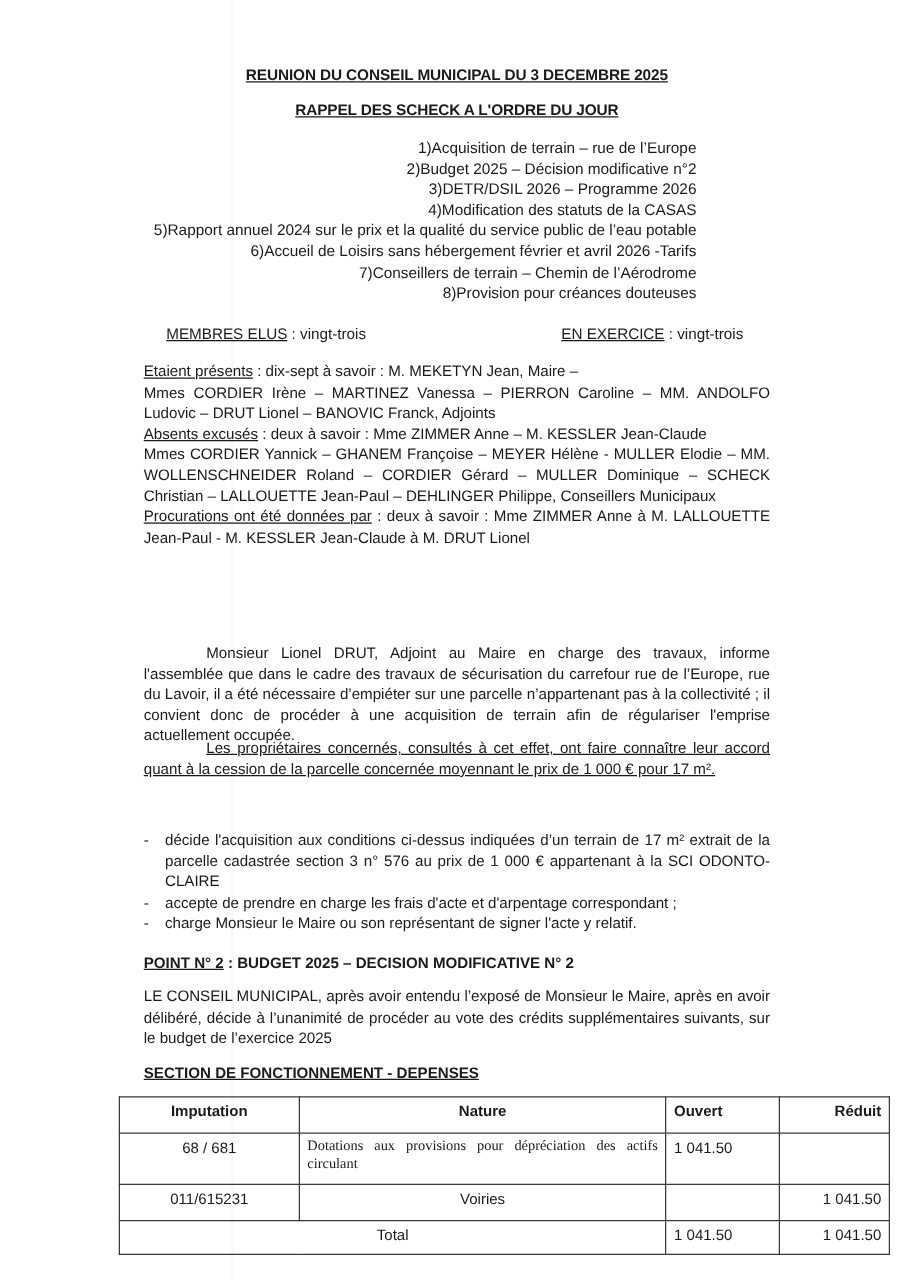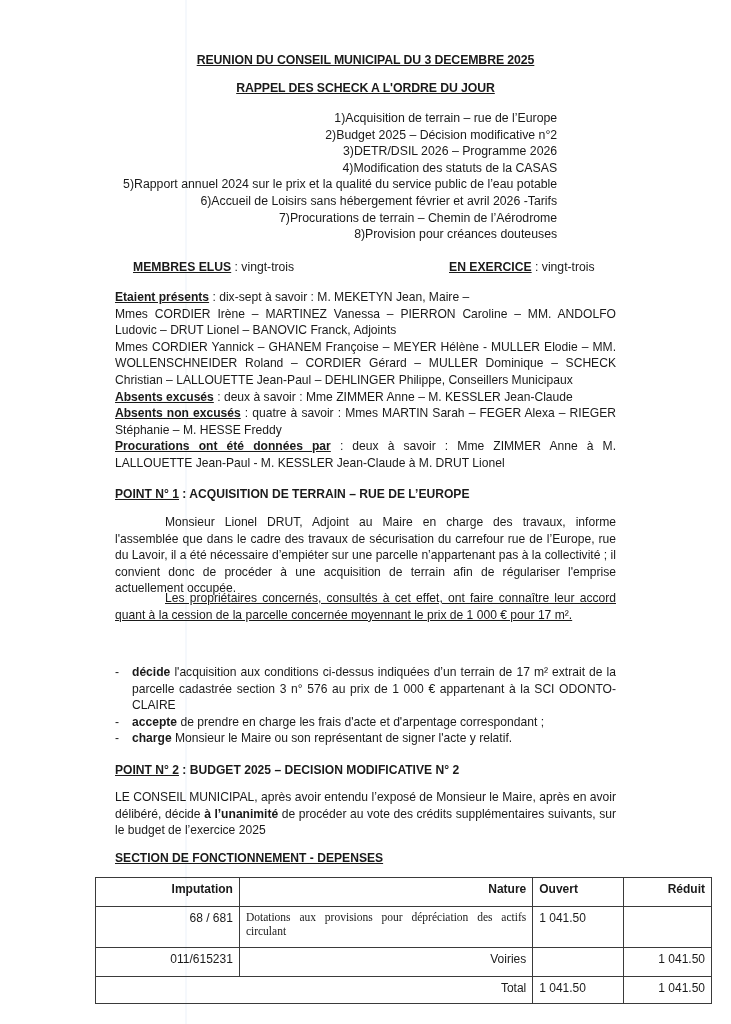--- a/index.html
+++ b/index.html
@@ -12,34 +12,34 @@
     .scan-line { position: absolute; left: 185px; top: 0; width: 2px; height: 1024px; background: rgba(225,235,245,0.35); }
     .title {
       position: absolute; left: 0; width: 731px; text-align: center;
       font-weight: bold; text-decoration: underline; font-size: 12.3px; letter-spacing: -0.1px;
     }
     .agenda { position: absolute; left: 112px; top: 110px; margin: 0; padding: 0; list-style: none; }
     .agenda li { height: 16.6px; white-space: nowrap; font-size: 12.3px; text-align: right; }
     .agenda .num { display: inline-block; width: 22px; }
     .row { position: absolute; white-space: nowrap; }
     .u { text-decoration: underline; }
-    .b { font-weight: bold; }
+    .b { font-weight: normal; }
     .block { position: absolute; left: 115px; width: 501px; text-align: justify; font-size: 12.1px; line-height: 16.6px; }
     .block p { margin: 0; }
     .indent { text-indent: 50px; }
     .heading { position: absolute; left: 115px; font-weight: bold; font-size: 12.1px; white-space: nowrap; }
     .bullets { position: absolute; left: 115px; width: 501px; margin: 0; padding: 0; list-style: none; font-size: 12.1px; line-height: 16.6px; }
     .bullets li { position: relative; padding-left: 17px; text-align: justify; }
     .bullets li .dash { position: absolute; left: 0; top: 0; }
     table.budget {
       position: absolute; left: 95px; top: 877px; width: 617px;
       border-collapse: collapse; font-size: 12px;
     }
     table.budget td, table.budget th {
-      border: 1px solid #3a3a3a; vertical-align: top; padding: 3px 6px; text-align: right;
+      border: 1px solid #3a3a3a; vertical-align: top; padding: 3px 6px; text-align: center;
     }
     table.budget th { font-weight: bold; height: 22px; }
     table.budget .c1 { width: 132px; }
     table.budget .c2 { width: 284px; }
     table.budget .c3 { width: 78px; text-align: left; }
     table.budget .c4 { width: 76px; text-align: right; }
     table.budget .serif { font-family: "Liberation Serif", "DejaVu Serif", serif; font-size: 11.5px; line-height: 14px; }
     table.budget tr.r1 td { height: 34px; }
     table.budget tr.r2 td { height: 22px; }
     table.budget tr.r3 td { height: 20px; font-weight: normal; }
@@ -53,43 +53,39 @@
   <div class="title" style="top:52px;">REUNION DU CONSEIL MUNICIPAL DU 3 DECEMBRE 2025</div>
   <div class="title" style="top:80px;">RAPPEL DES SCHECK A L'ORDRE DU JOUR</div>
 
   <ol class="agenda">
     <li><span class="num">1)</span><span>Acquisition de terrain – rue de l’Europe</span></li>
     <li><span class="num">2)</span><span>Budget 2025 – Décision modificative n°2</span></li>
     <li><span class="num">3)</span><span>DETR/DSIL 2026 – Programme 2026</span></li>
     <li><span class="num">4)</span><span>Modification des statuts de la CASAS</span></li>
     <li><span class="num">5)</span><span>Rapport annuel 2024 sur le prix et la qualité du service public de l’eau potable</span></li>
     <li><span class="num">6)</span><span>Accueil de Loisirs sans hébergement février et avril 2026 -Tarifs</span></li>
-    <li><span class="num">7)</span><span>Procurations de terrain – Chemin de l’Aérodrome</span></li>
+    <li><span class="num">7)</span><span>Conseillers de terrain – Chemin de l’Aérodrome</span></li>
     <li><span class="num">8)</span><span>Provision pour créances douteuses</span></li>
   </ol>
 
   <div class="row" style="left:133px; top:259px; font-size:12.2px;">
     <span class="b u">MEMBRES ELUS</span><span> : vingt-trois</span>
   </div>
   <div class="row" style="left:449px; top:259px; font-size:12.2px;">
     <span class="b u">EN EXERCICE</span><span> : vingt-trois</span>
   </div>
 
   <div class="block" style="top:289px; left:115px; width:501px;">
     <p><span class="b u">Etaient présents</span><span> : dix-sept à savoir : M. MEKETYN Jean, Maire –</span></p>
     <p>Mmes CORDIER Irène – MARTINEZ Vanessa – PIERRON Caroline – MM. ANDOLFO Ludovic – DRUT Lionel – BANOVIC Franck, Adjoints</p>
+    <p><span class="b u">Absents excusés</span><span> : deux à savoir : Mme ZIMMER Anne – M. KESSLER Jean-Claude</span></p>
     <p>Mmes CORDIER Yannick – GHANEM Françoise – MEYER Hélène - MULLER Elodie – MM. WOLLENSCHNEIDER Roland – CORDIER Gérard – MULLER Dominique – SCHECK Christian – LALLOUETTE Jean-Paul – DEHLINGER Philippe, Conseillers Municipaux</p>
-    <p><span class="b u">Absents excusés</span><span> : deux à savoir : Mme ZIMMER Anne – M. KESSLER Jean-Claude</span></p>
-    <p><span class="b u">Absents non excusés</span><span> : quatre à savoir : Mmes MARTIN Sarah – FEGER Alexa – RIEGER Stéphanie – M. HESSE Freddy</span></p>
     <p><span class="b u">Procurations ont été données par</span><span> : deux à savoir : Mme ZIMMER Anne à M. LALLOUETTE Jean-Paul - M. KESSLER Jean-Claude à M. DRUT Lionel</span></p>
   </div>
 
-  <div class="heading" style="top:486px;">
-    <span class="u">POINT N° 1</span><span> : ACQUISITION DE TERRAIN – RUE DE L’EUROPE</span>
-  </div>
 
   <div class="block" style="top:514px;">
     <p class="indent">Monsieur Lionel DRUT, Adjoint au Maire en charge des travaux, informe l'assemblée que dans le cadre des travaux de sécurisation du carrefour rue de l’Europe, rue du Lavoir, il a été nécessaire d’empiéter sur une parcelle n’appartenant pas à la collectivité ; il convient donc de procéder à une acquisition de terrain afin de régulariser l'emprise actuellement occupée.</p>
   </div>
   <div class="block" style="top:590px;text-decoration:underline;">
     <p class="indent">Les propriétaires concernés, consultés à cet effet, ont faire connaître leur accord quant à la cession de la parcelle concernée moyennant le prix de 1 000 € pour 17 m².</p>
   </div>
 
   <ul class="bullets" style="top:664px;">
     <li><span class="dash">-</span><span class="b">décide</span><span> l'acquisition aux conditions ci-dessus indiquées d’un terrain de 17 m² extrait de la parcelle cadastrée section 3 n° 576 au prix de 1 000 € appartenant à la SCI ODONTO-CLAIRE</span></li>

